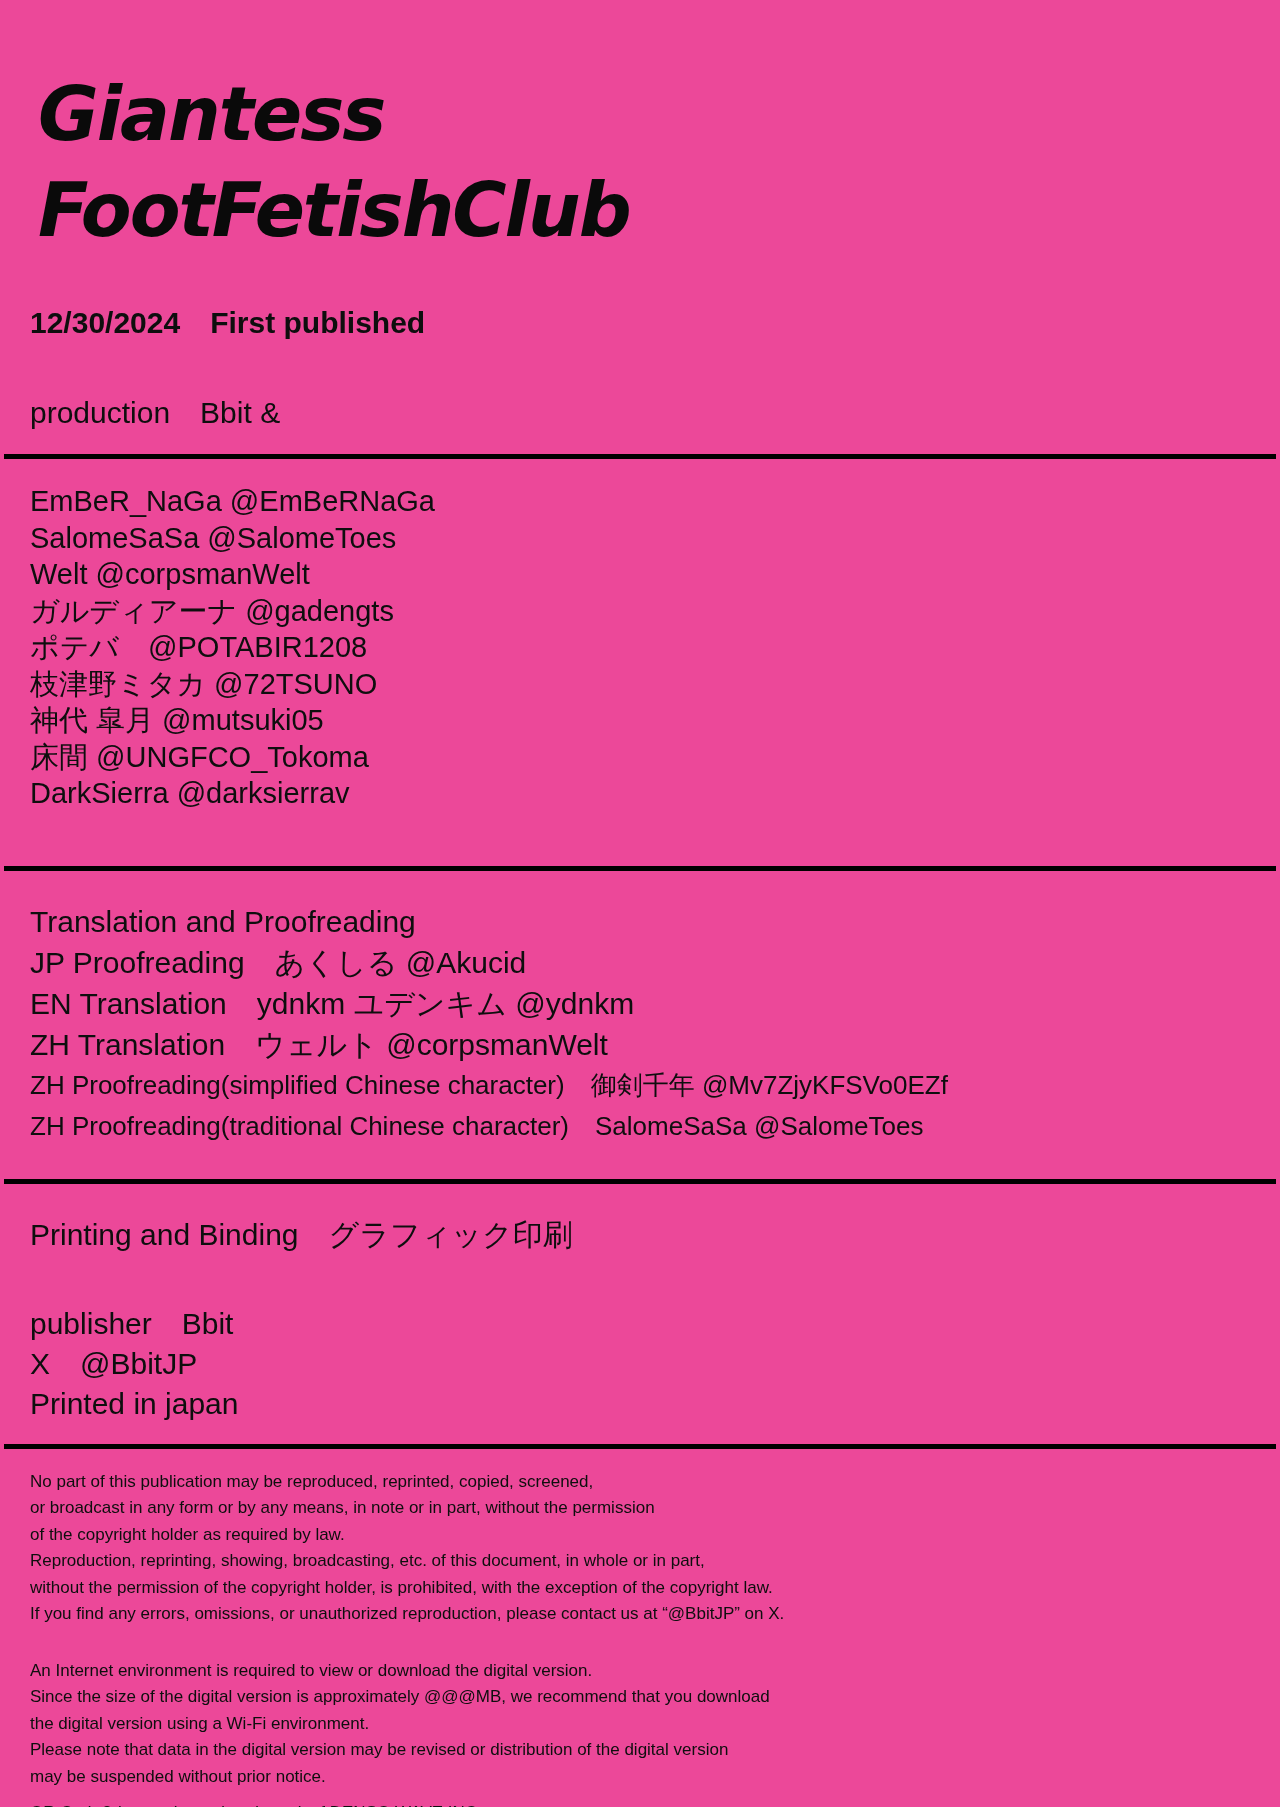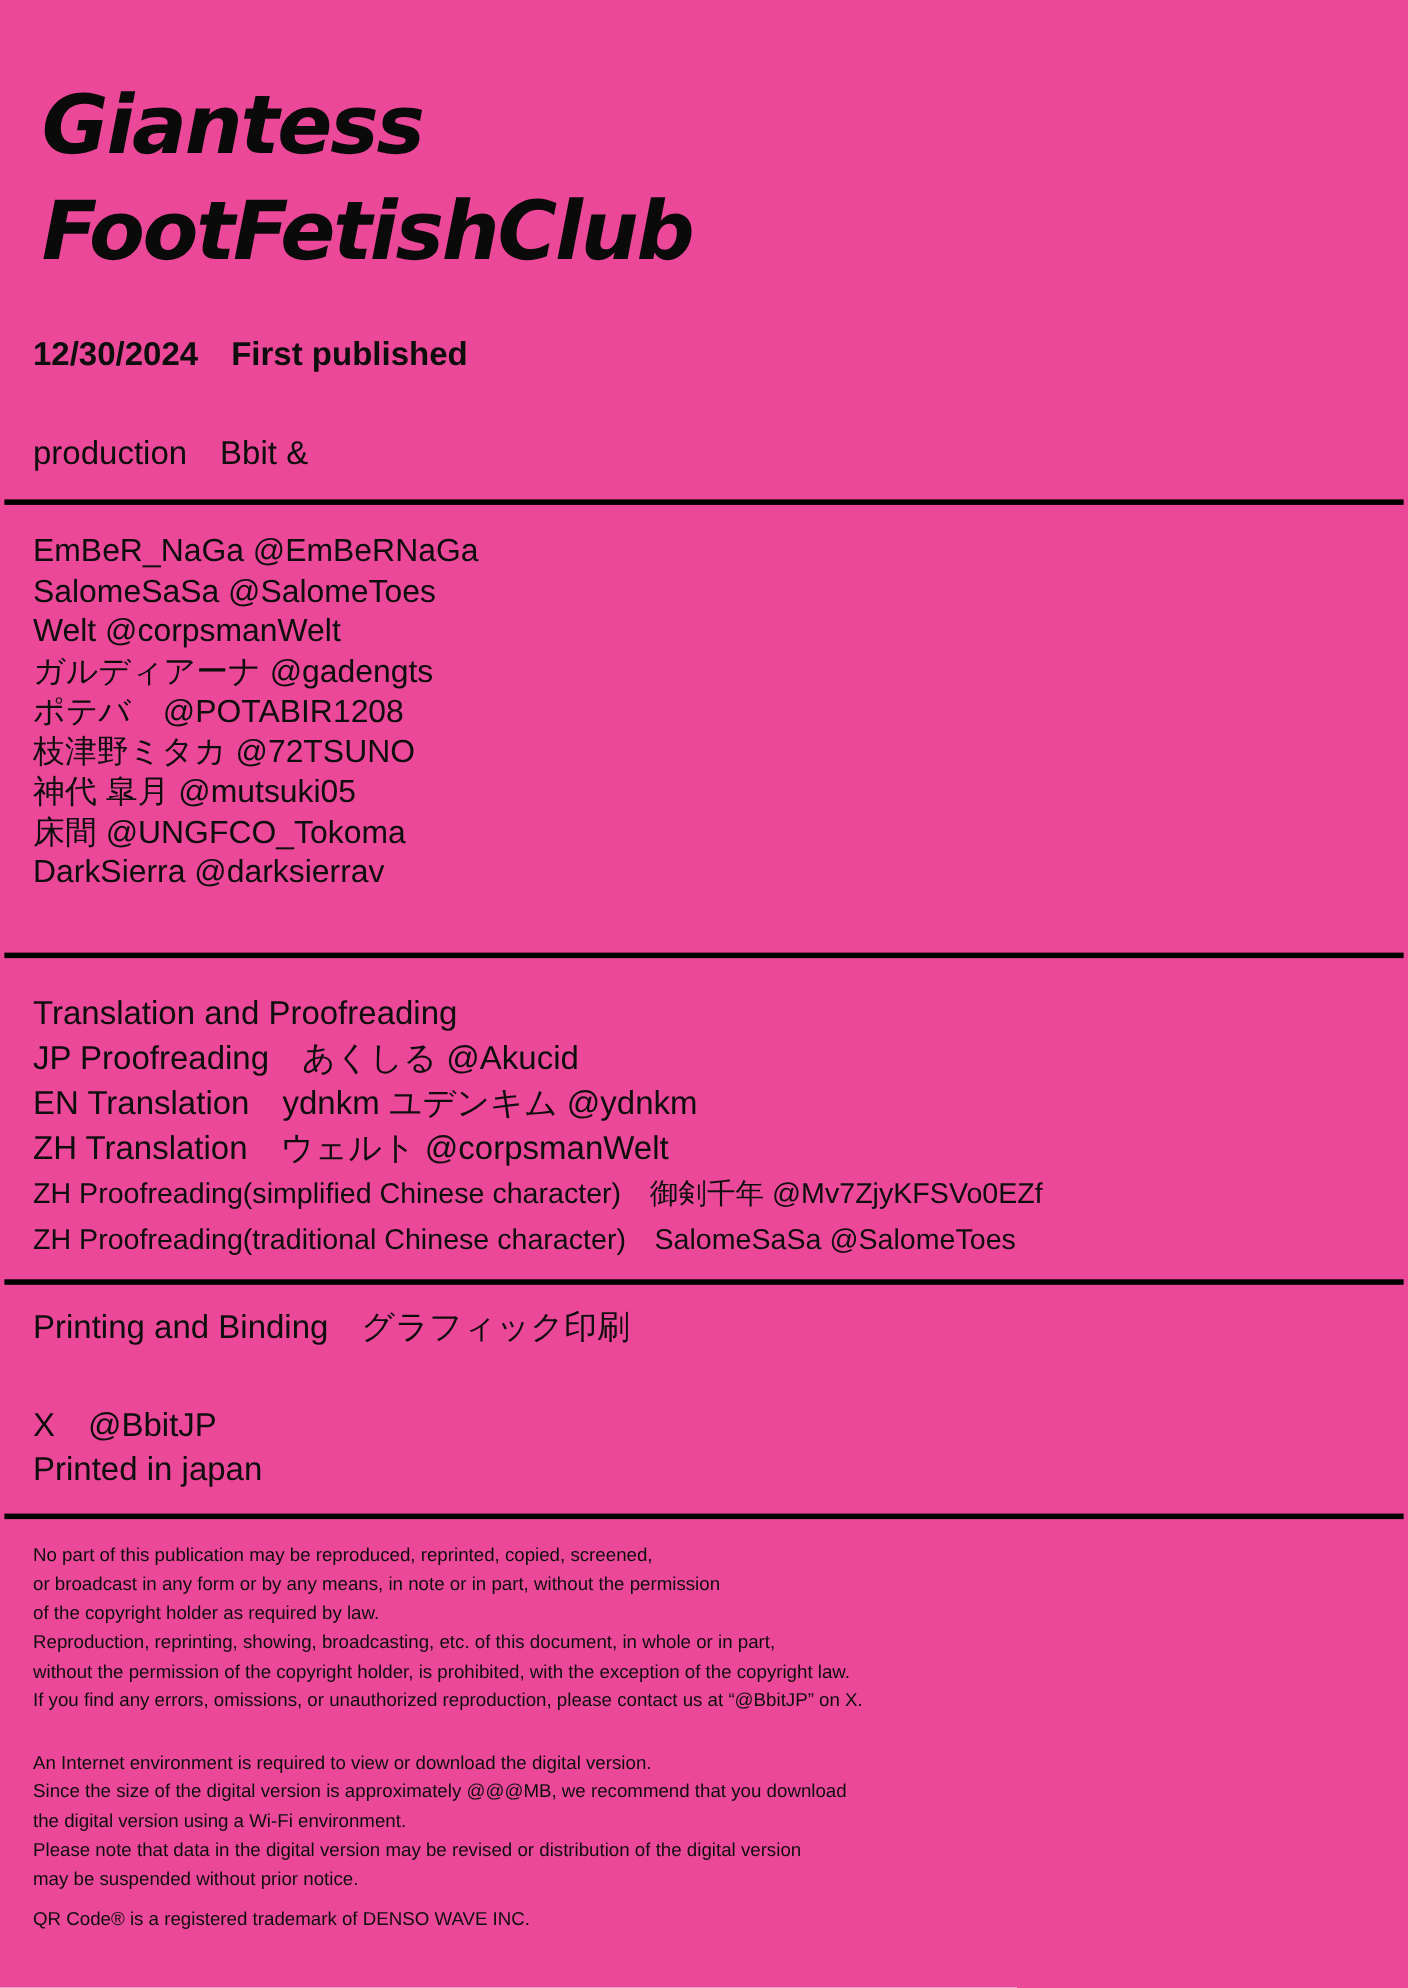--- a/index.html
+++ b/index.html
@@ -32,26 +32,26 @@
   .date-line { margin-top:46px;font-weight:bold; }
   .production-line { margin-top:52px; margin-bottom:22px; }
 
   .divider { height:5px; background:#000; margin:0 4px; }
 
   
   .credits { padding-top:24px; padding-bottom:54px; }
   .credit-line { font-size:29px; line-height:36.5px; white-space:nowrap; }
 
   
-  .translation { padding-top:30px; padding-bottom:16px; }
+  .translation { padding-top:30px; padding-bottom:32px; }
   .translation-line { font-size:30px; line-height:41px; white-space:nowrap; }
   .translation .translation-line:nth-child(n+5) { font-size:26px; }
 
   
-  .printing { padding-top:20px; }
+  .printing { padding-top:32px; }
   .publisher-block { margin-top:50px; padding-bottom:20px; }
   .publisher-block .body-line { line-height:40px; }
 
   
   .legal { padding-top:20px; }
   .legal-line { font-size:17px; line-height:26.5px; white-space:nowrap; }
   .legal-para2 { margin-top:30px; }
   .qr-line { margin-top:10px; }
 </style>
 </head>
@@ -91,20 +91,21 @@
     <div class="translation-line">ZH Translation　ウェルト @corpsmanWelt</div>
     <div class="translation-line">ZH Proofreading(simplified Chinese character)　御剣千年 @Mv7ZjyKFSVo0EZf</div>
     <div class="translation-line">ZH Proofreading(traditional Chinese character)　SalomeSaSa @SalomeToes</div>
   </div>
 
   <div class="divider"></div>
 
   <div class="pad printing">
     <div class="body-line">Printing and Binding　グラフィック印刷</div>
     <div class="publisher-block">
+      <div class="body-line">publisher　Bbit</div>
       <div class="body-line">X　@BbitJP</div>
       <div class="body-line">Printed in japan</div>
     </div>
   </div>
 
   <div class="divider"></div>
 
   <div class="pad legal">
     <div>
       <div class="legal-line">No part of this publication may be reproduced, reprinted, copied, screened,</div>

